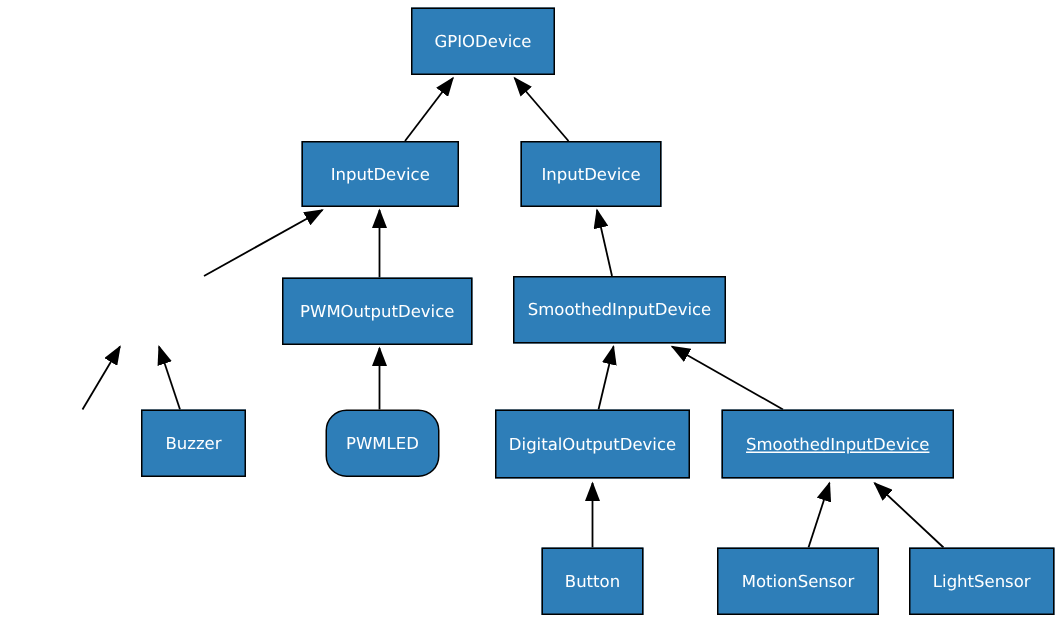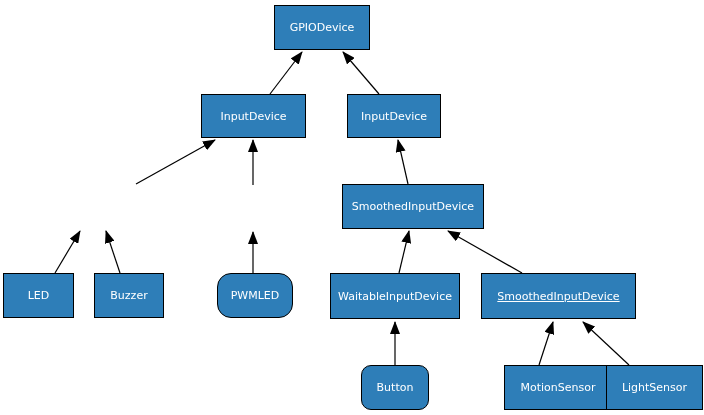--- a/index.html
+++ b/index.html
@@ -38,22 +38,22 @@
   .n-outputdevice        { left:201px; top:94px;  width:105px; height:44px; }
   .n-inputdevice         { left:347px; top:94px;  width:94px;  height:44px; }
   .n-digitaloutputdevice { left:25px;  top:184px; width:142px; height:45px; }
   .n-pwmoutputdevice     { left:188px; top:185px; width:127px; height:45px; }
   .n-waitableinputdevice { left:342px; top:184px; width:142px; height:45px; }
   .n-led                 { left:3px;   top:273px; width:71px;  height:45px; }
   .n-buzzer              { left:94px;  top:273px; width:70px;  height:45px; }
   .n-pwmled              { left:217px; top:273px; width:76px;  height:45px;border-radius:14px; }
   .n-digitalinputdevice  { left:330px; top:273px; width:130px; height:46px; }
   .n-smoothedinputdevice { left:481px; top:273px; width:155px; height:46px;text-decoration:underline; }
-  .n-button              { left:361px; top:365px; width:68px;  height:45px;border-radius:10px; }
-  .n-motionsensor        { left:504px; top:365px; width:108px; height:45px; }
+  .n-button              { left:361px; top:365px; width:68px;  height:45px; }
+  .n-motionsensor        { left:478px; top:365px; width:108px; height:45px; }
   .n-lightsensor         { left:606px; top:365px; width:97px;  height:45px; }
 </style>
 </head>
 <body>
 
 <div class="canvas">
 
   <svg class="edges-layer" width="704" height="415" viewBox="0 0 704 415" xmlns="http://www.w3.org/2000/svg">
     <defs>
       <marker id="arrowhead" markerUnits="userSpaceOnUse" markerWidth="14" markerHeight="10" refX="12" refY="5" orient="auto">
@@ -71,23 +71,23 @@
     <line class="edge" x1="399" y1="273" x2="409" y2="231" marker-end="url(#arrowhead)"></line>
     <line class="edge" x1="522" y1="273" x2="448" y2="231" marker-end="url(#arrowhead)"></line>
     <line class="edge" x1="395" y1="365" x2="395" y2="322" marker-end="url(#arrowhead)"></line>
     <line class="edge" x1="539" y1="365" x2="553" y2="322" marker-end="url(#arrowhead)"></line>
     <line class="edge" x1="629" y1="365" x2="583" y2="322" marker-end="url(#arrowhead)"></line>
   </svg>
 
   <div class="node n-gpiodevice">GPIODevice</div>
   <div class="node n-outputdevice">InputDevice</div>
   <div class="node n-inputdevice">InputDevice</div>
+  <div class="node n-pwmoutputdevice">PWMOutputDevice</div>
   <div class="node n-waitableinputdevice">SmoothedInputDevice</div>
-  <div class="node n-led">LED</div>
   <div class="node n-buzzer">Buzzer</div>
   <div class="node n-pwmled">PWMLED</div>
-  <div class="node n-digitalinputdevice">WaitableInputDevice</div>
+  <div class="node n-digitalinputdevice">DigitalOutputDevice</div>
   <div class="node n-smoothedinputdevice">SmoothedInputDevice</div>
   <div class="node n-button">Button</div>
   <div class="node n-motionsensor">MotionSensor</div>
   <div class="node n-lightsensor">LightSensor</div>
 
 </div>
 
 </body></html>

